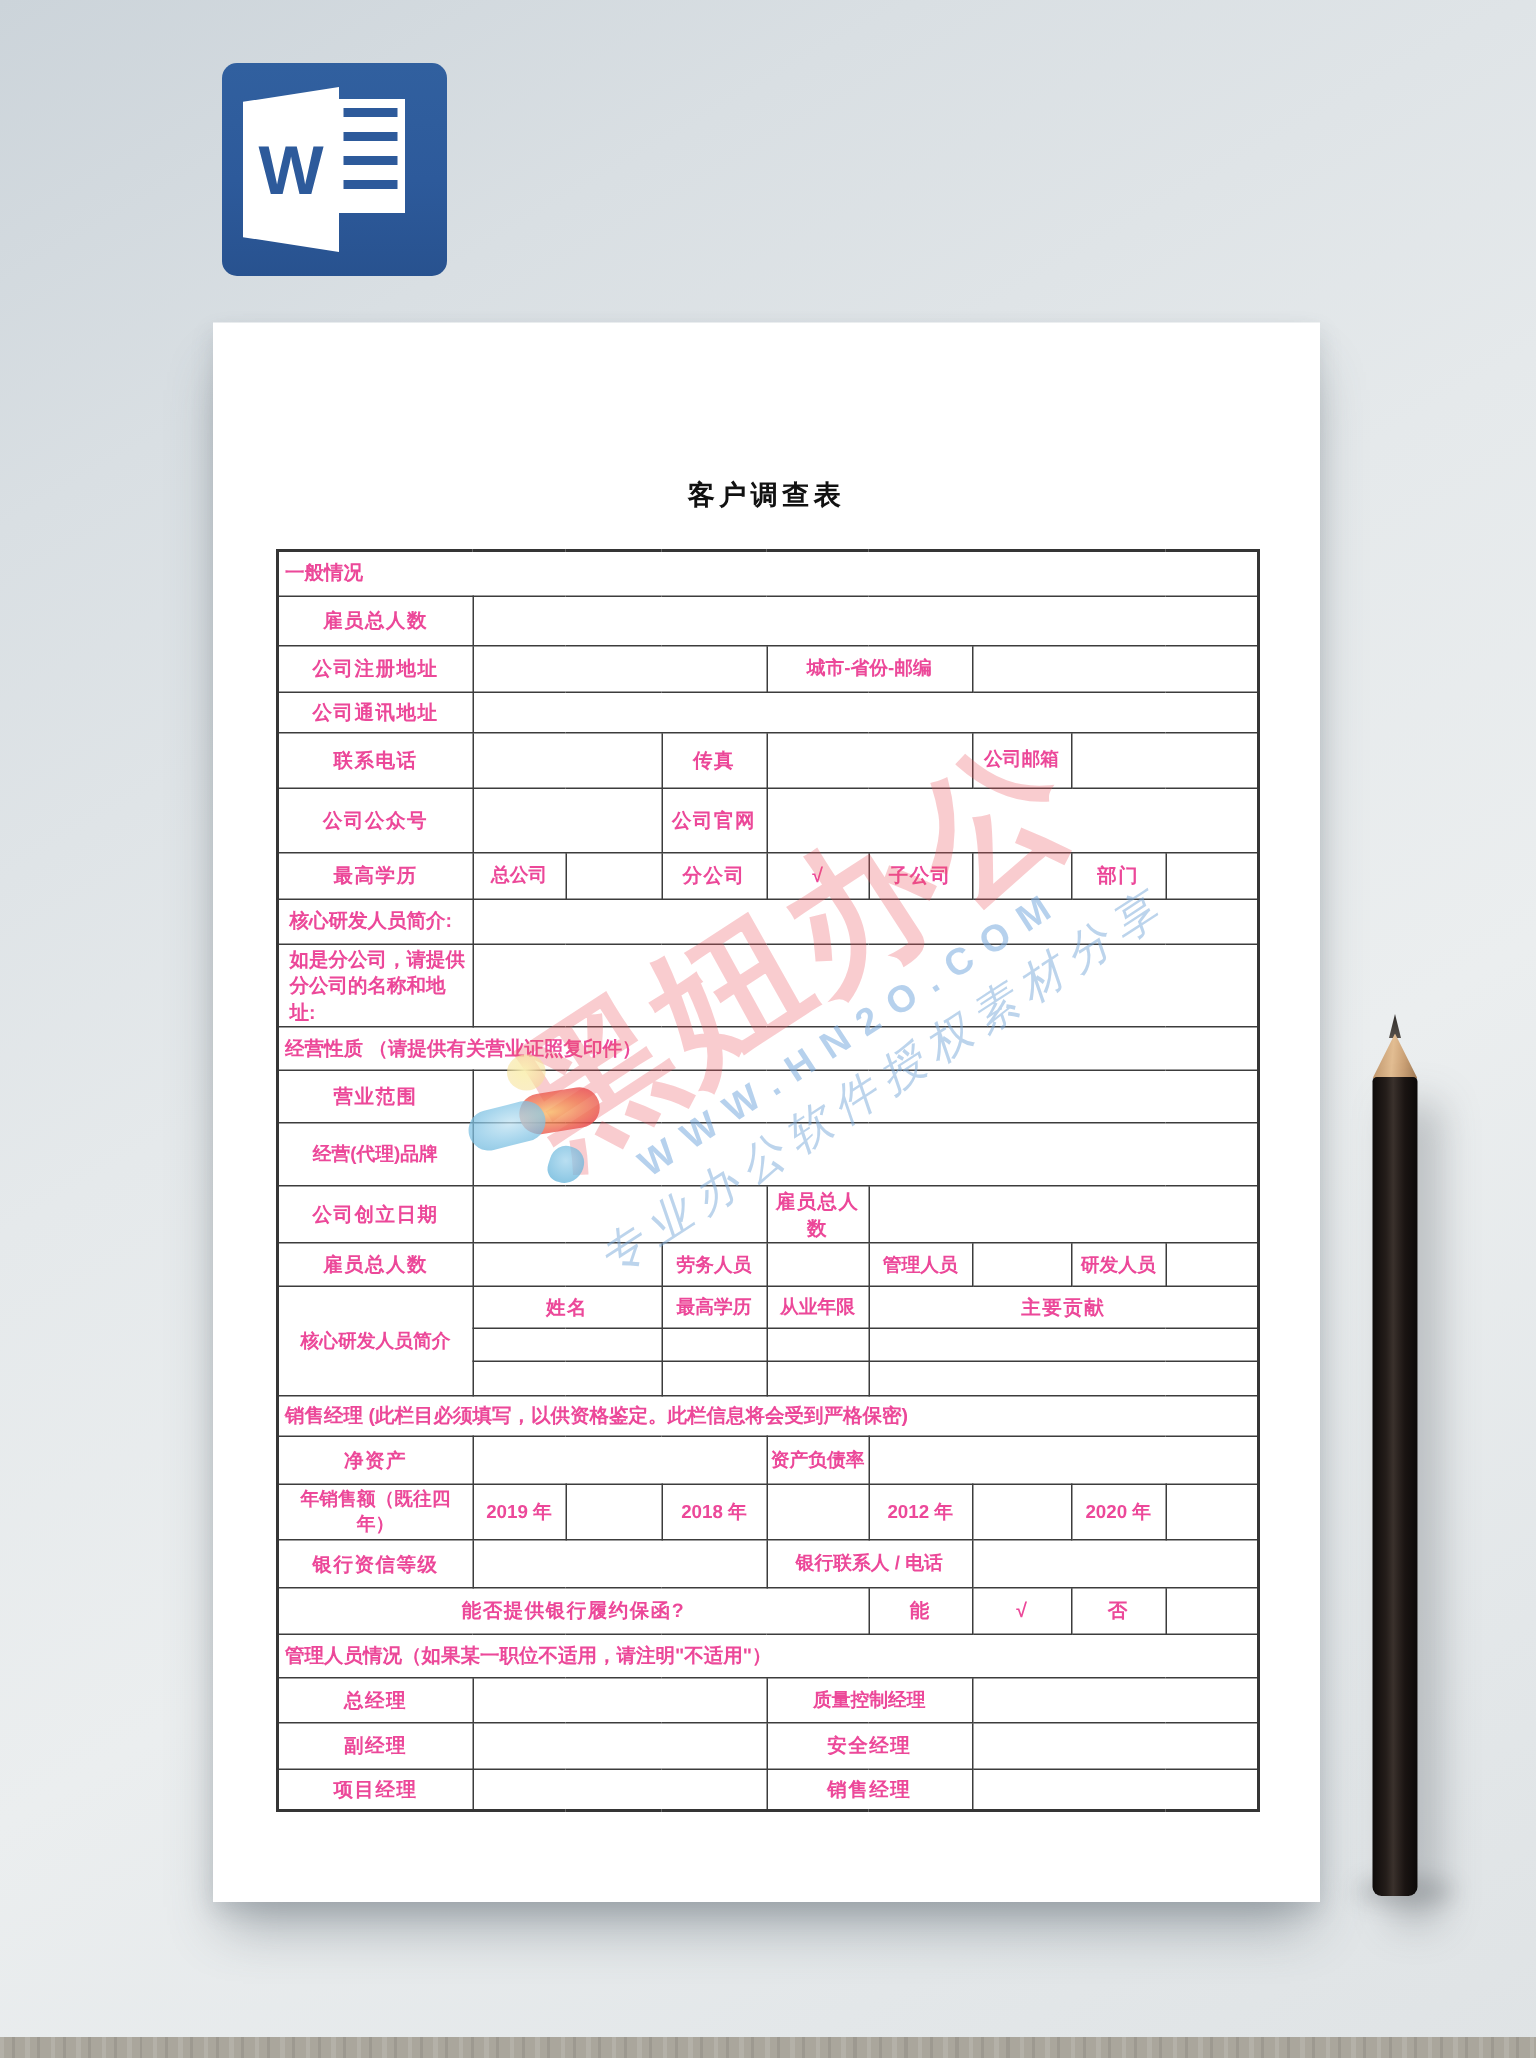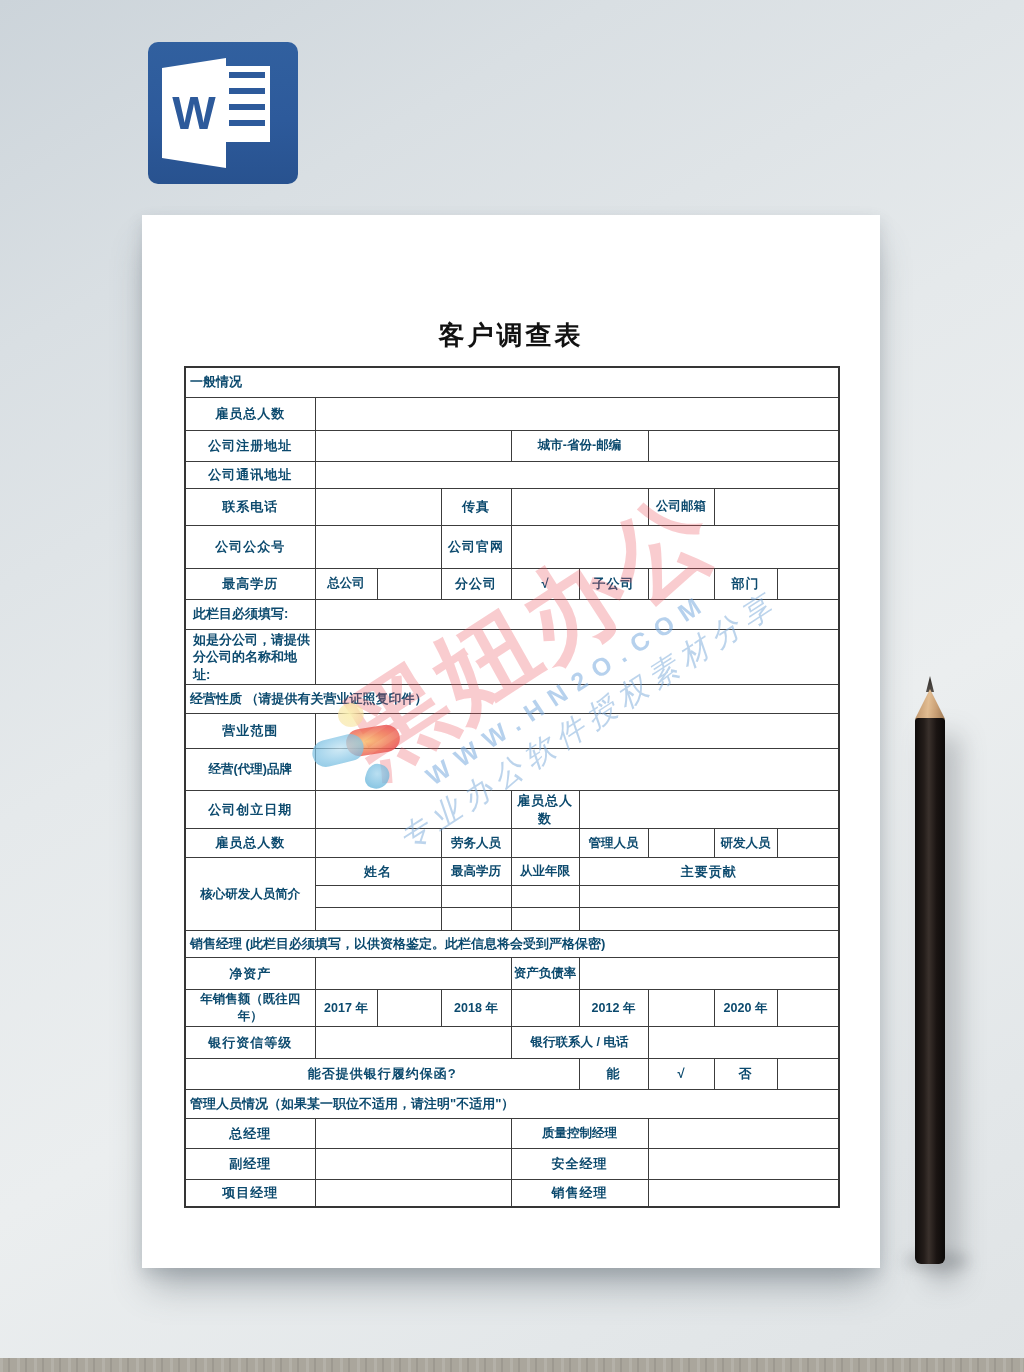--- a/index.html
+++ b/index.html
@@ -19,24 +19,24 @@
   .icon-cover{position:absolute;left:14px;top:16px;width:64px;height:110px;background:#fff;
     clip-path:polygon(0 9%,100% 0%,100% 100%,0 91%);display:flex;align-items:center;justify-content:center;}
   .icon-cover span{color:#2d5a9b;font-weight:bold;font-size:46px;font-family:"Liberation Sans","DejaVu Sans",sans-serif;}
   
   .main-title{position:absolute;left:340px;top:76px;font-family:"DejaVu Serif","Liberation Serif",serif;
     font-size:56px;font-weight:bold;color:#4b4e52;letter-spacing:4px;white-space:nowrap;}
   
   .page{position:absolute;left:142px;top:215px;width:738px;height:1053px;background:#ffffff;overflow:hidden;
     box-shadow:0 24px 34px -8px rgba(80,90,100,.45),0 6px 14px rgba(90,100,110,.18);}
   .doc-title{position:absolute;left:0;top:103px;width:100%;text-align:center;
-    font-size:26px;font-weight:bold;color:#111;letter-spacing:3px;}
+    font-size:18px;font-weight:bold;color:#111;letter-spacing:3px;}
   
   .form-table{position:absolute;left:42px;top:151px;width:654px;border-collapse:collapse;table-layout:fixed;
-    color:#0c4a6e;border:2px solid #353535;}
+    color:#ec4899;border:2px solid #353535;}
   .form-table td{border:1px solid #3c3c3c;font-weight:bold;font-size:13px;text-align:center;
     vertical-align:middle;padding:1px 2px;overflow:hidden;line-height:1.35;}
   .form-table .sec{text-align:left;padding-left:4px;letter-spacing:0;}
   .form-table .lab{letter-spacing:1px;}
   .form-table .lab-tight{letter-spacing:0;font-size:12.5px;}
   .form-table .lab-left{text-align:left;padding-left:7px;letter-spacing:0;}
   
   .wm-layer{position:absolute;inset:0;pointer-events:none;z-index:5;}
   .wm-group{position:absolute;left:410px;top:450px;width:640px;transform:translate(-50%,-50%) rotate(-33deg);
     text-align:center;white-space:nowrap;}
@@ -135,21 +135,21 @@
         <td class="lab-tight">总公司</td>
         <td></td>
         <td class="lab">分公司</td>
         <td>√</td>
         <td class="lab">子公司</td>
         <td></td>
         <td class="lab">部门</td>
         <td></td>
       </tr>
       <tr style="height:30px">
-        <td class="lab-left">此栏目必须填写:</td>
+        <td class="lab-left">核心研发人员简介:</td>
         <td colspan="8"></td>
       </tr>
       <tr style="height:50px">
         <td class="lab-left">
           <div>如是分公司，请提供</div>
           <div>分公司的名称和地址:</div>
         </td>
         <td colspan="8"></td>
       </tr>
 
@@ -204,21 +204,21 @@
         <td colspan="9" class="sec">销售经理 (此栏目必须填写，以供资格鉴定。此栏信息将会受到严格保密)</td>
       </tr>
       <tr style="height:32px">
         <td class="lab">净资产</td>
         <td colspan="3"></td>
         <td class="lab-tight">资产负债率</td>
         <td colspan="4"></td>
       </tr>
       <tr style="height:33px">
         <td class="lab-tight">年销售额（既往四年）</td>
-        <td class="lab-tight">2017 年</td>
+        <td class="lab-tight">2019 年</td>
         <td></td>
         <td class="lab-tight">2018 年</td>
         <td></td>
         <td class="lab-tight">2012 年</td>
         <td></td>
         <td class="lab-tight">2020 年</td>
         <td></td>
       </tr>
       <tr style="height:32px">
         <td class="lab">银行资信等级</td>

